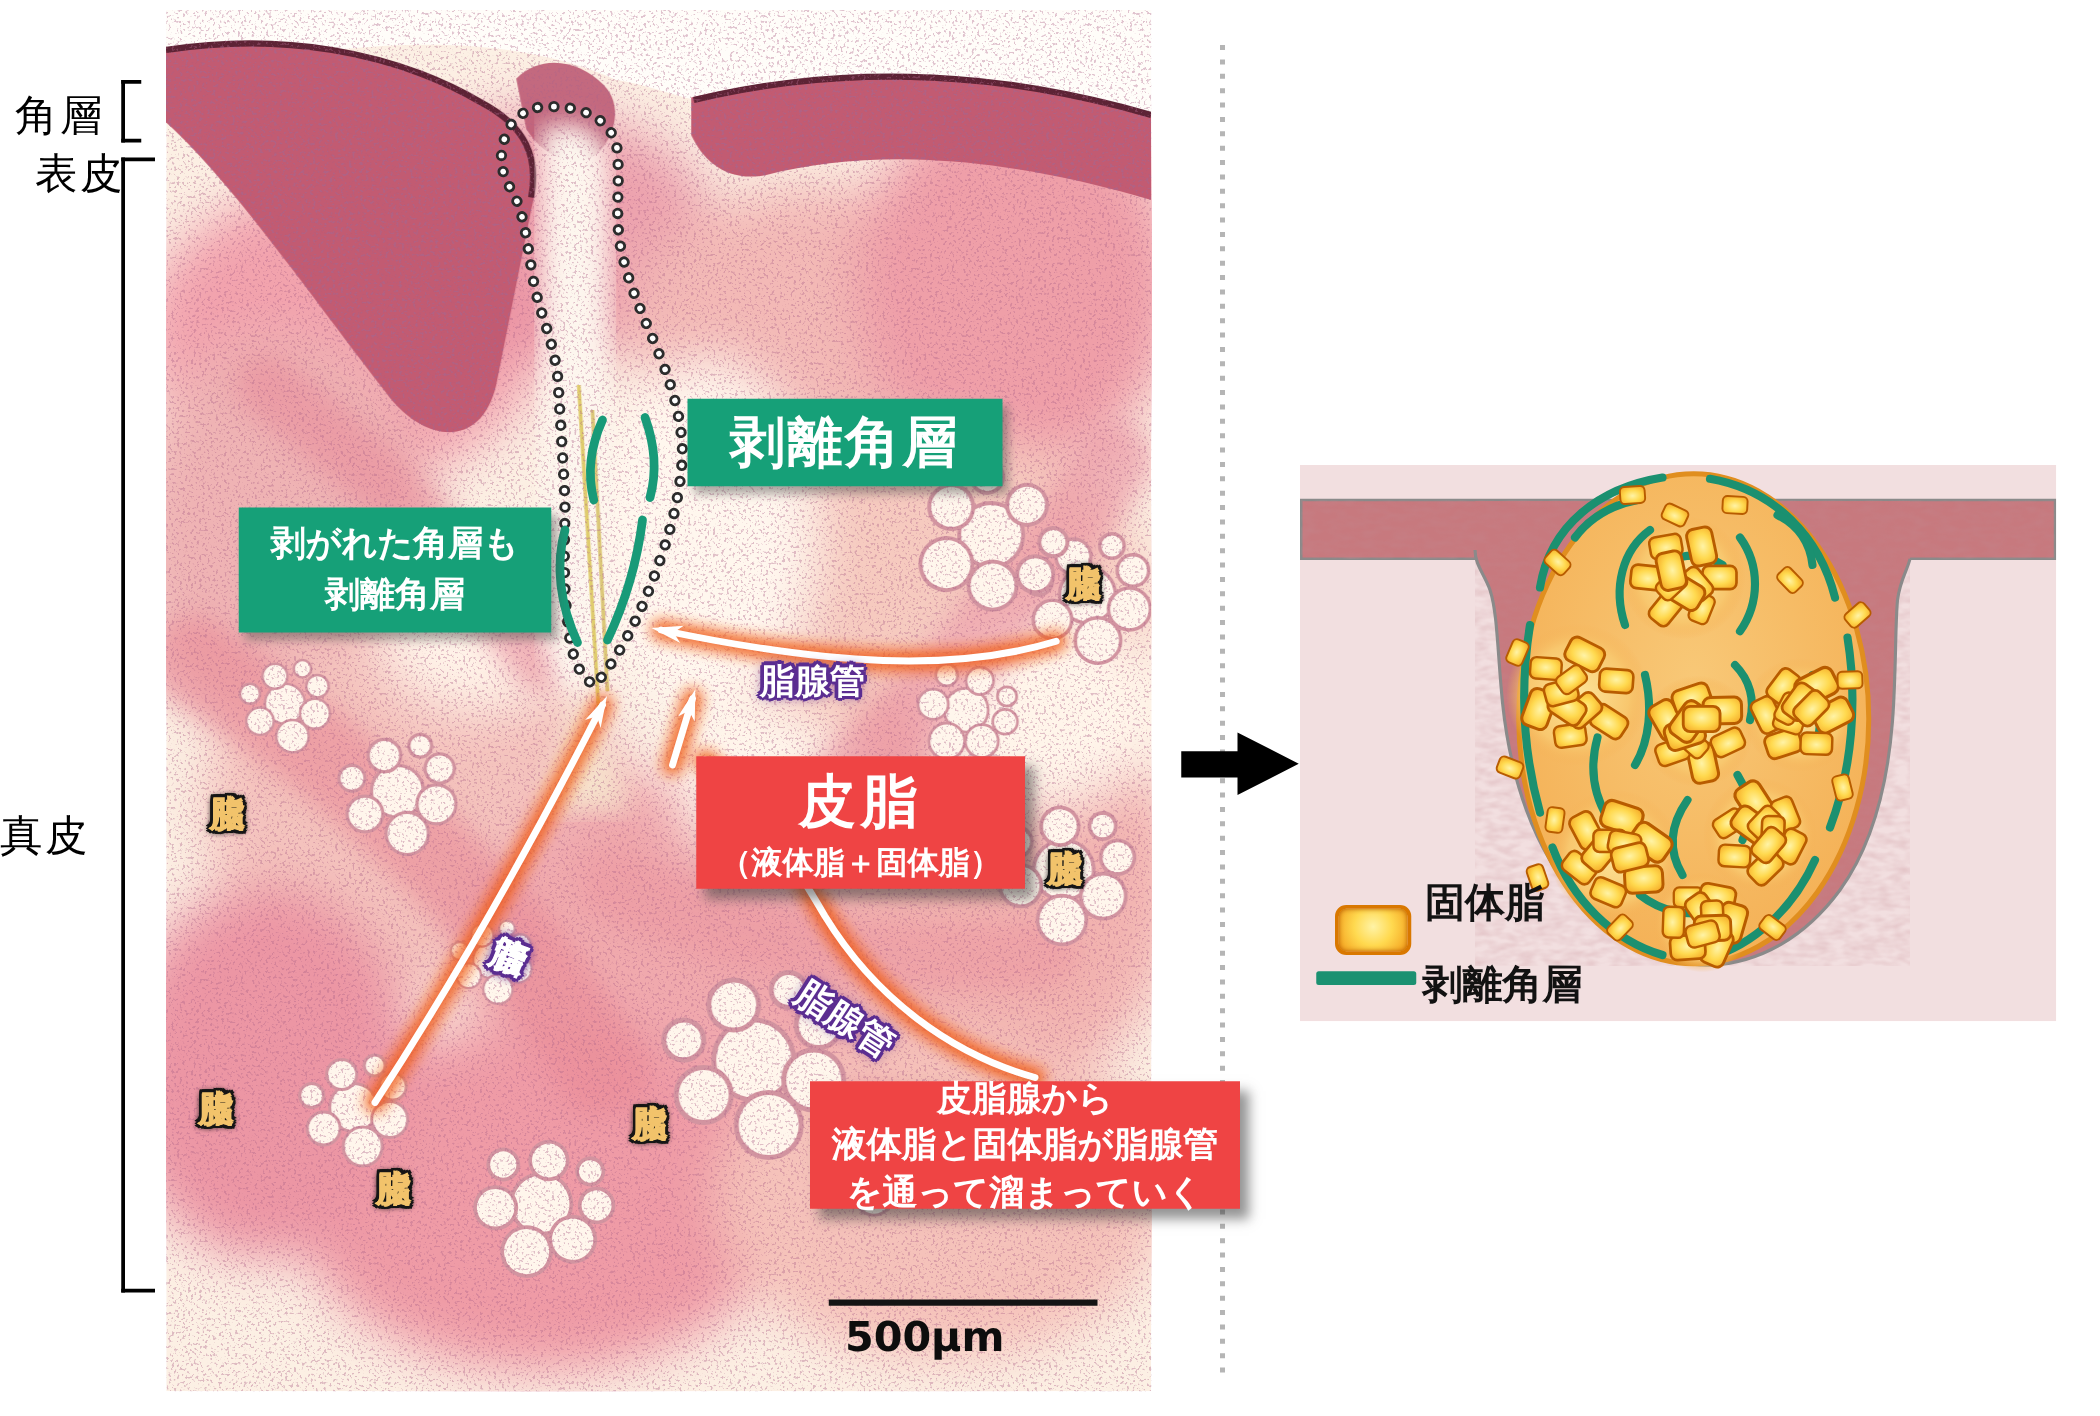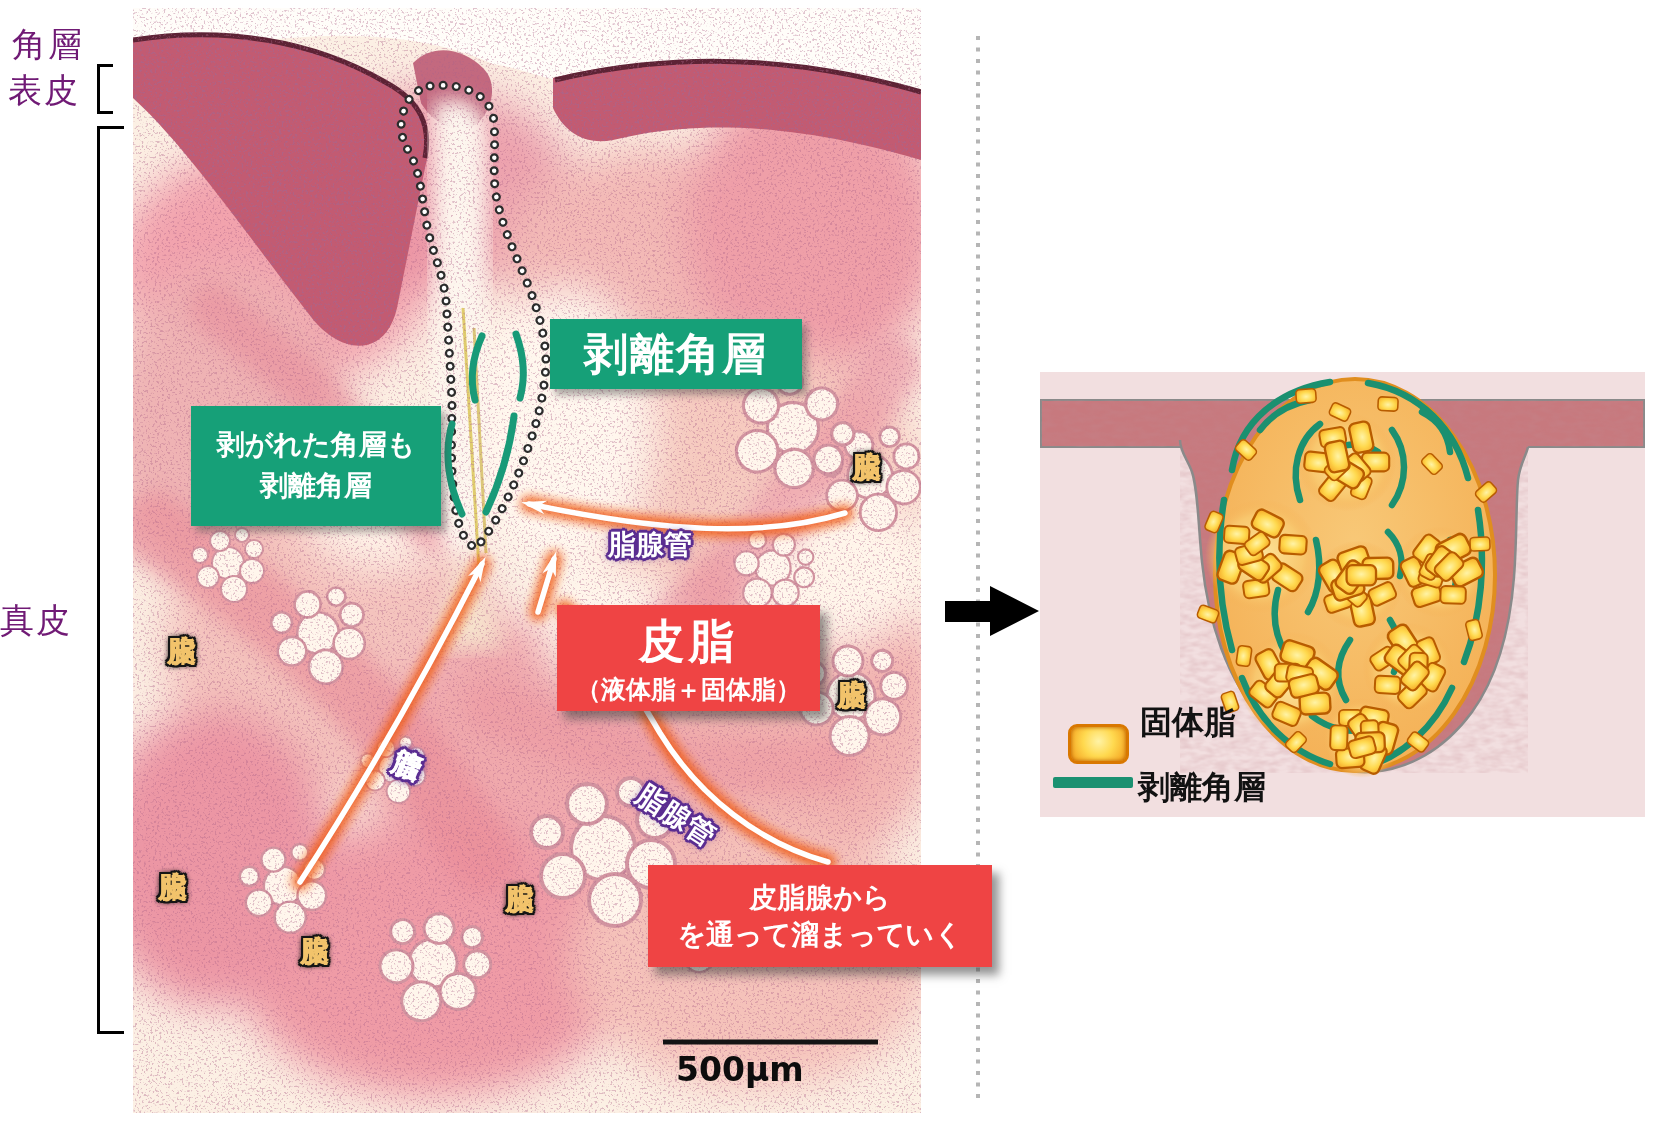--- a/index.html
+++ b/index.html
@@ -1,19 +1,19 @@
 <!DOCTYPE html>
 <html><head>
 <meta charset="utf-8">
 <style>
   html,body{margin:0;padding:0;background:#ffffff;}
   #stage{position:relative;width:1680px;height:1133px;background:#ffffff;overflow:hidden;
          font-family:"DejaVu Sans","Liberation Sans",sans-serif;}
   .abs{position:absolute;}
-  .lbl{color:#701a75;font-size:34px;letter-spacing:2px;}
+  .lbl{color:#000000;font-size:34px;letter-spacing:2px;margin-top:48px;}
   .bracket{border-left:3px solid #000;border-top:3px solid #000;border-bottom:3px solid #000;}
   .box{display:flex;flex-direction:column;align-items:center;justify-content:center;
        color:#fff;font-weight:bold;text-align:center;}
   .box-green{background:#16a078;box-shadow:5px 6px 7px rgba(70,70,70,.45);}
   .box-orange{background:#ef4444;box-shadow:7px 8px 9px rgba(60,60,60,.55);}
   .t-purple{color:#fff;font-weight:bold;font-size:28px;white-space:nowrap;
     text-shadow:-3px 0 0 #5b2d91,3px 0 0 #5b2d91,0 -3px 0 #5b2d91,0 3px 0 #5b2d91,
       -2px -2px 0 #5b2d91,2px -2px 0 #5b2d91,-2px 2px 0 #5b2d91,2px 2px 0 #5b2d91,0 0 9px #5b2d91;}
   .t-gland{color:#f2c36b;font-weight:bold;font-size:29px;line-height:1.08;
     writing-mode:vertical-rl;text-orientation:upright;
@@ -316,37 +316,38 @@
         <use href="#xt" transform="translate(190,330) rotate(71) scale(0.62)"></use>
       </g>
   </svg>
 
   <svg class="abs" style="left:0;top:0;" width="1680" height="1133" viewBox="0 0 1680 1133" pointer-events="none">
     <line x1="978" y1="36" x2="978" y2="1103" stroke="#b5b5b5" stroke-width="4" stroke-dasharray="4 7.5"></line>
     <polygon points="945,601 990,601 990,586 1039,611 990,636 990,622 945,622" fill="#000000"></polygon>
   </svg>
 
   <div class="abs lbl" style="left:12px;top:22px;">角層</div>
-  <div class="abs lbl" style="left:8px;top:68px;">表皮</div>
+  <div class="abs lbl" style="left:28px;top:68px;">表皮</div>
   <div class="abs bracket" style="left:97px;top:64px;width:13px;height:44px;"></div>
   <div class="abs lbl" style="left:0;top:598px;">真皮</div>
   <div class="abs bracket" style="left:97px;top:126px;width:24px;height:902px;"></div>
 
   <div class="abs box box-green" style="left:550px;top:319px;width:252px;height:70px;font-size:44px;letter-spacing:2px;">剥離角層</div>
-  <div class="abs box box-green" style="left:191px;top:406px;width:250px;height:120px;font-size:28px;line-height:1.45;">
+  <div class="abs box box-green" style="left:191px;top:406px;width:250px;height:100px;font-size:28px;line-height:1.45;">
     <span>剥がれた角層も</span>
     <span>剥離角層</span>
   </div>
 
   <div class="abs box box-orange" style="left:557px;top:605px;width:263px;height:106px;">
     <span style="font-size:46px;letter-spacing:4px;">皮脂</span>
     <span style="font-size:25px;">（液体脂＋固体脂）</span>
   </div>
   <div class="abs box box-orange" style="left:648px;top:865px;width:344px;height:102px;font-size:28px;line-height:1.33;">
     <span>皮脂腺から</span>
+    <span>液体脂と固体脂が脂腺管</span>
     <span>を通って溜まっていく</span>
   </div>
 
   <div class="abs t-purple" style="left:608px;top:526px;">脂腺管</div>
   <div class="abs t-purple vtext" style="left:402px;top:730px;font-size:29px;transform:rotate(22deg);">脂腺管</div>
   <div class="abs t-purple" style="left:632px;top:796px;font-size:29px;transform:rotate(33deg);">脂腺管</div>
 
   <div class="abs t-gland" style="left:851px;top:428px;">皮脂腺</div>
   <div class="abs t-gland" style="left:836px;top:656px;">皮脂腺</div>
   <div class="abs t-gland" style="left:166px;top:612px;">皮脂腺</div>

